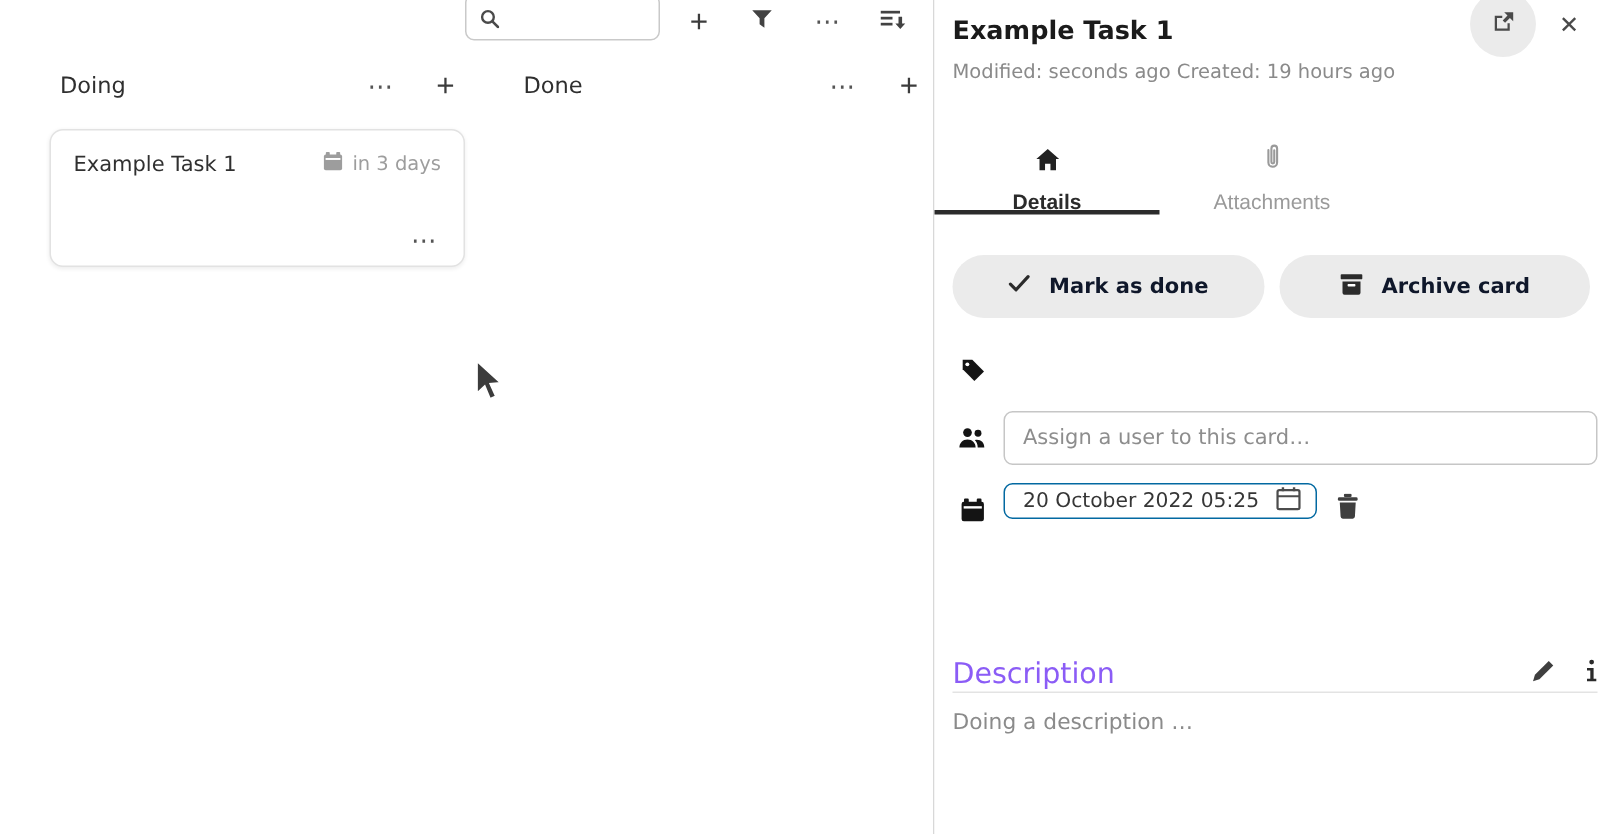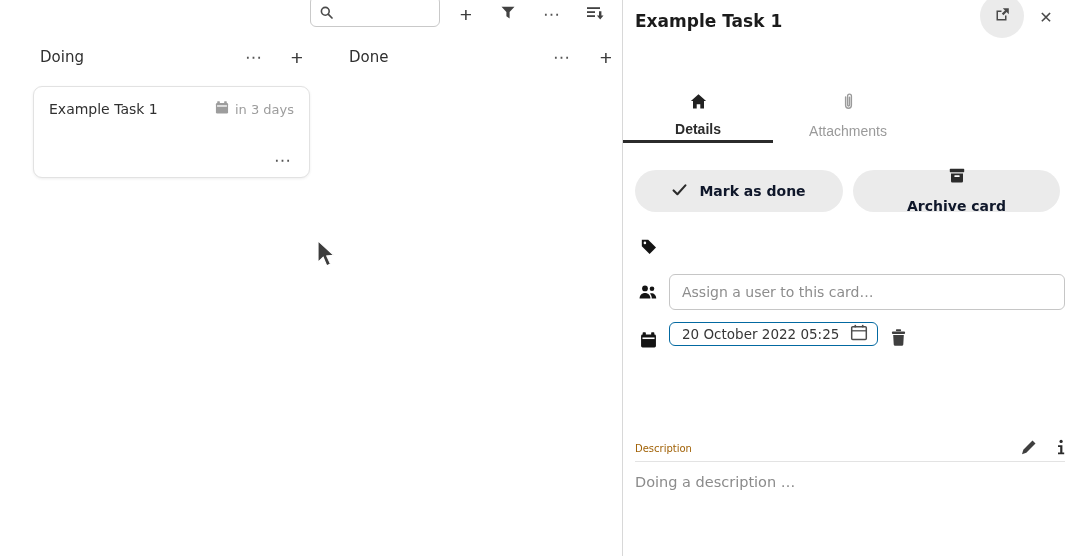--- a/index.html
+++ b/index.html
@@ -33,50 +33,50 @@
   
   .panel{position:absolute;left:623px;top:0;width:450px;height:556px;background:#fff;}
   .p-title{position:absolute;left:12px;top:11px;font-size:17px;font-weight:bold;color:#1b1b1b;}
   .p-meta{position:absolute;left:12px;top:41px;font-size:13px;color:#8a8a8a;}
   .pop-btn{position:absolute;left:357px;top:-6px;width:44px;height:44px;border-radius:50%;background:#ebebeb;
            border:none;cursor:pointer;display:flex;align-items:center;justify-content:center;}
   .close-btn{position:absolute;left:409px;top:3px;width:28px;height:28px;background:none;border:none;cursor:pointer;
              font-size:16px;color:#4a4a4a;display:flex;align-items:center;justify-content:center;padding:0;}
 
   .tabs{position:absolute;left:0;top:80px;width:450px;height:63px;display:flex;}
-  .tab{width:150px;display:flex;flex-direction:column;align-items:center;justify-content:center;gap:9px;
+  .tab{width:150px;display:flex;flex-direction:column;align-items:center;justify-content:flex-end;gap:9px;
        padding-top:9px;background:none;border:none;cursor:pointer;box-sizing:border-box;position:relative;}
   .tab .tab-label{font-size:14px;color:#9a9a9a;}
   .tab.active .tab-label{color:#2b2b2b;font-weight:bold;}
   .tab.active::after{content:"";position:absolute;left:0;bottom:0;width:100%;height:3px;background:#2b2b2b;}
 
   .pill{position:absolute;top:170px;height:42px;border-radius:21px;background:#ebebeb;border:none;cursor:pointer;
         display:flex;align-items:center;justify-content:center;gap:12px;font-family:inherit;}
   .pill .pill-label{font-size:14px;font-weight:bold;color:#0f172a;}
   .pill.done{left:12px;width:208px;}
-  .pill.archive{left:230px;width:207px;flex-direction:column;}
+  .pill.archive{left:230px;width:207px;}
 
   .row-icon{position:absolute;display:flex;align-items:center;justify-content:center;width:22px;height:22px;}
   .text-field{position:absolute;left:46px;width:396px;height:36px;border:1px solid #c6c6c6;border-radius:6px;
               box-sizing:border-box;padding:0 12px;font:14px "DejaVu Sans",sans-serif;color:#333;outline:none;}
   .text-field::placeholder{color:#8d8d8d;opacity:1;}
   .date-wrap{position:absolute;left:46px;top:322px;width:209px;height:24px;border:1px solid #0369a1;border-radius:6px;
              box-sizing:border-box;display:flex;align-items:center;background:#fff;}
   .date-wrap input{border:none;outline:none;flex:1;min-width:0;padding:0 0 0 12px;font:13.5px "DejaVu Sans",sans-serif;color:#363636;background:transparent;}
   .date-cal-btn{background:none;border:none;cursor:pointer;padding:0 9px 0 0;display:flex;align-items:center;}
   .trash-btn{position:absolute;left:268px;top:329px;background:none;border:none;cursor:pointer;padding:0;display:flex;}
 
   .project-row{position:absolute;left:10px;top:371px;width:430px;height:42px;display:flex;align-items:center;gap:12px;cursor:pointer;}
   .project-texts{display:flex;flex-direction:column;gap:2px;}
   .project-title{font-size:12.5px;color:#2d2d2d;}
   .project-sub{font-size:14px;color:#8a8a8a;}
 
   .desc-header{position:absolute;left:12px;top:436px;width:430px;height:25px;border-bottom:1px solid #e3e3e3;
                display:flex;align-items:center;}
-  .desc-label{font-size:10px;color:#a16207;}
+  .desc-label{font-size:19px;color:#8b5cf6;}
   .desc-tools{margin-left:auto;display:flex;align-items:center;gap:20px;}
   .desc-tools button{background:none;border:none;cursor:pointer;padding:0;display:flex;}
   .desc-placeholder{position:absolute;left:12px;top:474px;font-size:14.5px;color:#8b8b8b;cursor:text;}
 
   .cursor{position:absolute;left:316px;top:240px;pointer-events:none;}
 </style>
 </head>
 <body>
 
 <div class="screen">
@@ -153,20 +153,21 @@
     <button class="card-more">
       <span class="more-glyph">⋯</span>
     </button>
   </div>
 
   <div class="divider"></div>
 
   <div class="panel">
 
     <div class="p-title">Example Task 1</div>
+    <div class="p-meta">Modified: seconds ago Created: 19 hours ago</div>
 
     <button class="pop-btn">
       <span>
         <svg width="17" height="17" viewBox="0 0 17 17">
             <path d="M2.5 4.5h5V6h-3.5v7h7V9.5H12.5V14.5h-10Z" fill="#4a4a4a"></path>
             <path d="M8.8 2.2h6v6l-2.2-2.2-3.2 3.2-1.6-1.6 3.2-3.2Z" fill="#4a4a4a"></path>
           </svg>
       </span>
     </button>
     <button class="close-btn">

